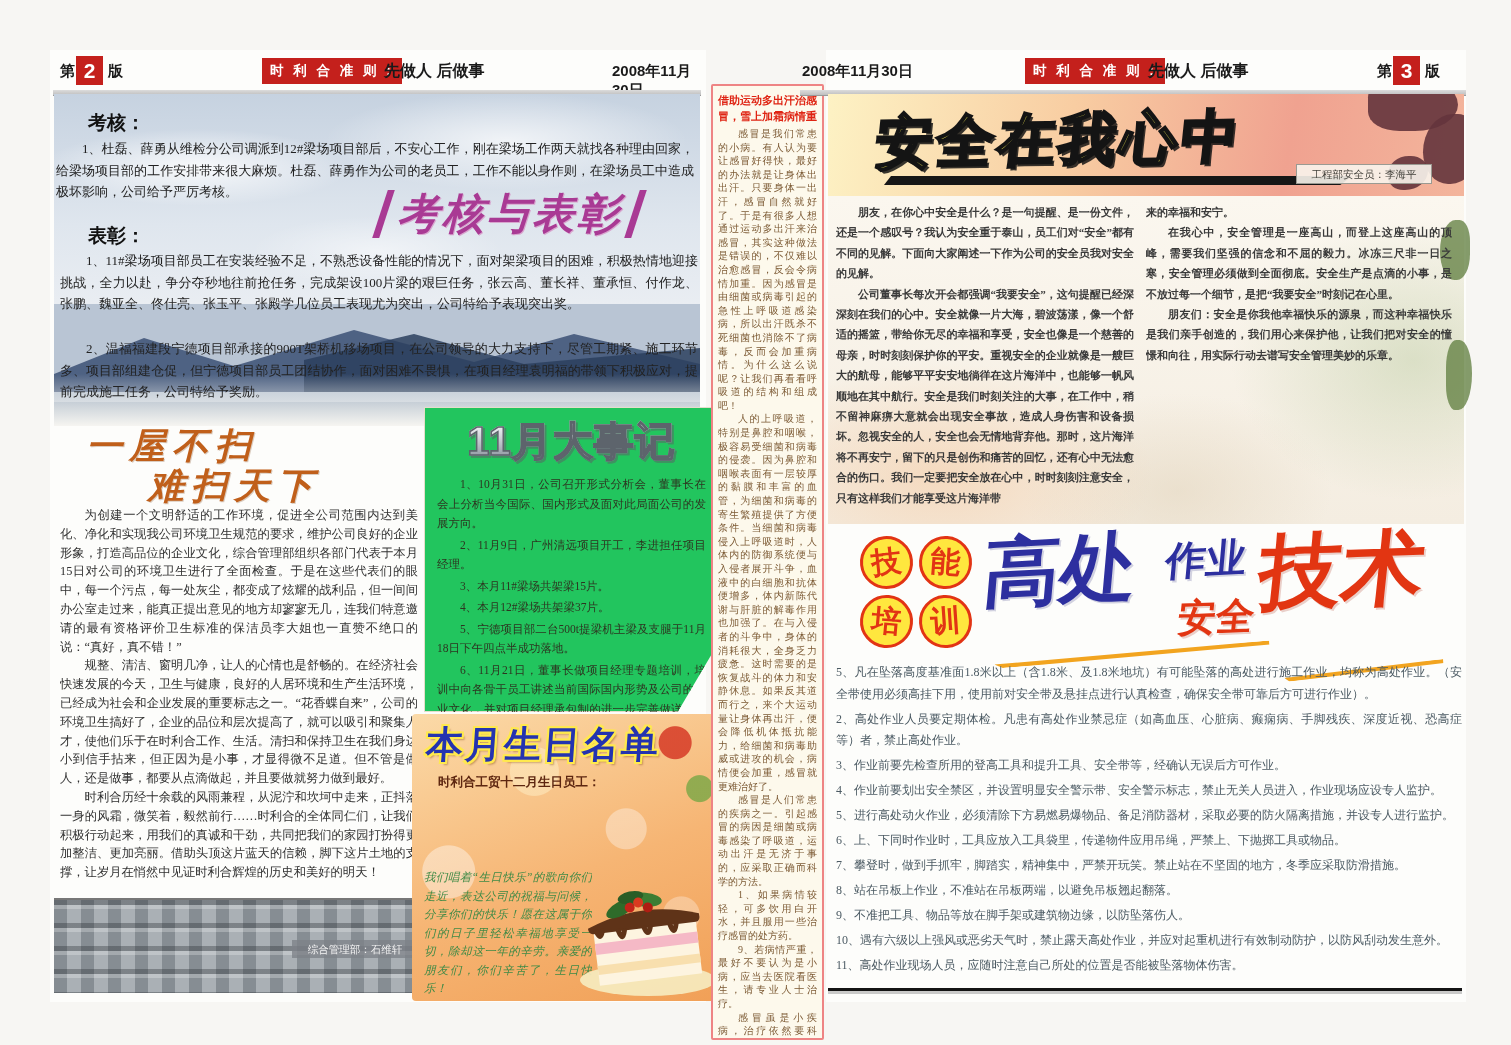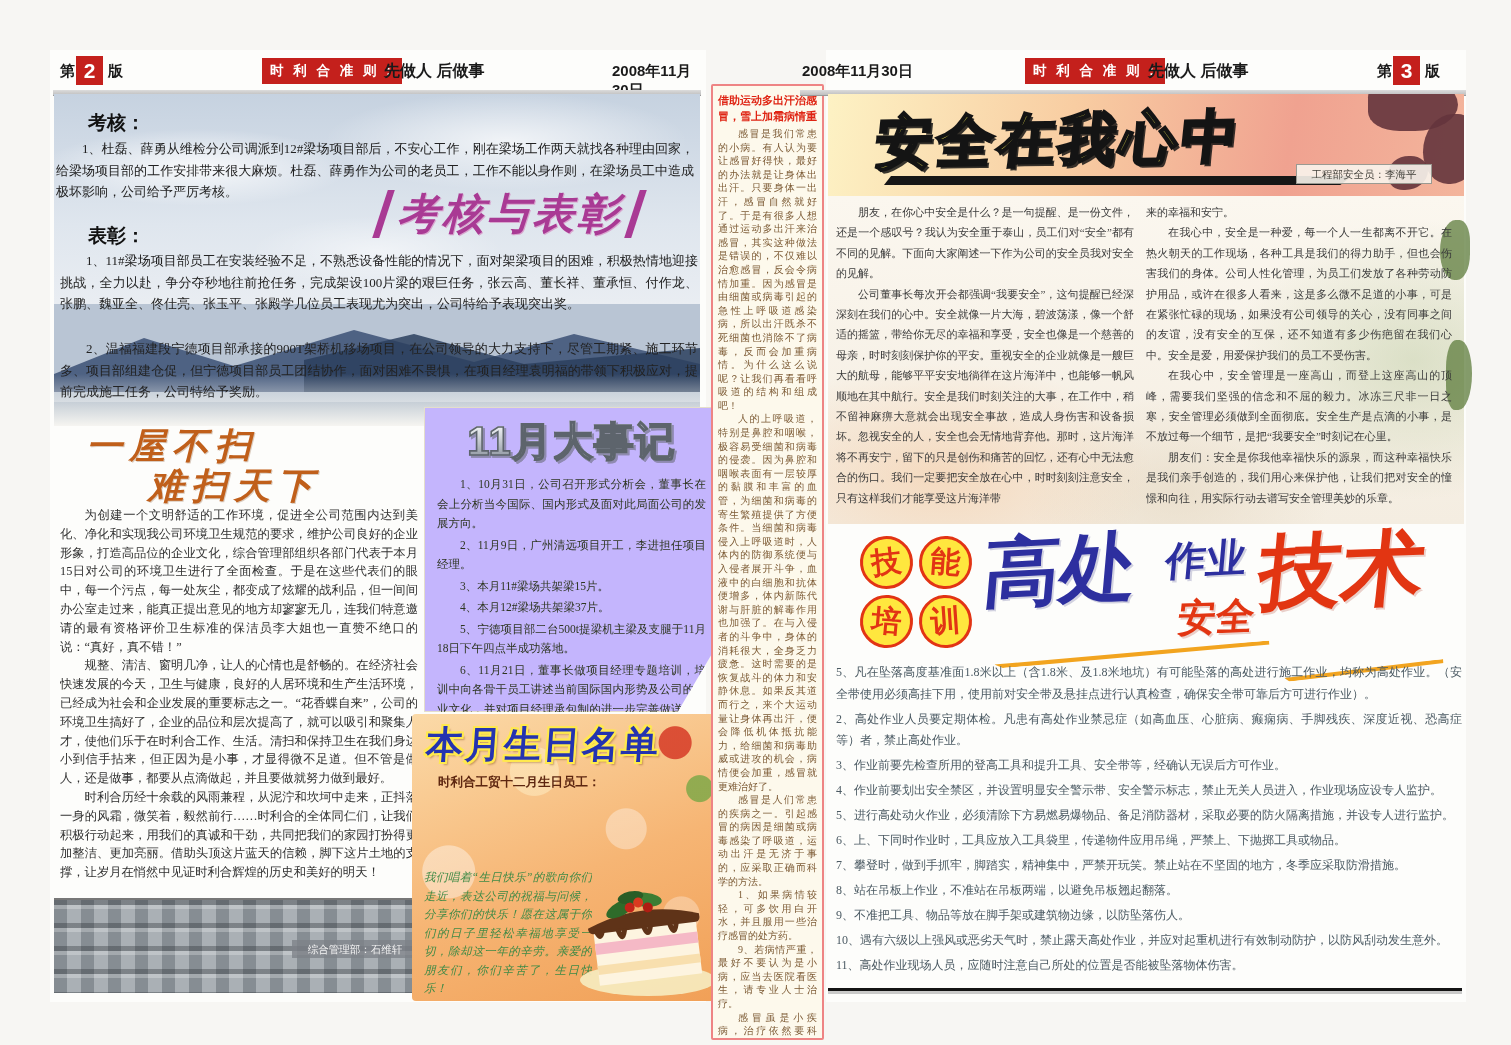--- a/index.html
+++ b/index.html
@@ -36,21 +36,21 @@
   .sweep-text{font-size:12.3px;line-height:18.8px;color:#303030;text-align:justify;overflow:hidden;}
   .sweep-text p{margin:0;text-indent:2em;}
   .tiles{background:
       repeating-linear-gradient(180deg,rgba(40,45,50,.35) 0 5px,rgba(255,255,255,.25) 5px 9px,transparent 9px 23px),
       repeating-linear-gradient(90deg,#868d93 0 13px,#aab0b5 13px 27px);
     border-top:2px solid #777;}
   .tile-cap{background:rgba(125,130,136,.78);color:#f4f4f4;font-size:10.5px;text-align:center;
     font-family:"Liberation Sans",sans-serif;}
 
   
-  .events-box{background:#c4b5fd;border:1px solid #e4decb;
+  .events-box{background:#22c55e;border:1px solid #e4decb;
     clip-path:polygon(0 0,100% 0,100% 77%,86% 100%,0 100%);}
   .events-title{font-family:"Liberation Sans",sans-serif;font-weight:bold;font-size:40px;letter-spacing:1px;
     text-align:center;background:linear-gradient(#f4f6f8 20%,#8f97a1 80%);
     -webkit-background-clip:text;background-clip:text;color:transparent;
     -webkit-text-stroke:1.6px #5d646c;filter:drop-shadow(2px 2px 0 rgba(90,95,100,.5));}
   .events-list{margin:0;padding:6px 12px 0 12px;list-style:none;font-size:11.5px;line-height:19.5px;
     color:#2d3520;text-align:justify;}
   .events-list li{text-indent:2em;margin-bottom:2px;}
 
   
@@ -95,21 +95,21 @@
   .blob{position:absolute;background:#64343c;opacity:.9;}
   .blob.green{background:#5d7c3c;opacity:.75;}
 
   
   .art-bg{background:
       radial-gradient(ellipse 300px 160px at 18% 85%,rgba(244,200,160,.55),transparent 70%),
       radial-gradient(ellipse 260px 200px at 92% 50%,rgba(190,205,165,.5),transparent 70%),
       radial-gradient(ellipse 220px 140px at 55% 90%,rgba(225,210,185,.5),transparent 70%),
       linear-gradient(180deg,#fbf7ef,#f4ede1);}
   .artcol{font-size:11px;line-height:20.4px;color:#3a3a3a;text-align:justify;overflow:hidden;}
-  .artcol p{margin:0;text-indent:2em;}
+  .artcol p{margin:0;text-indent:2em;font-weight:bold;}
   .artcol p.noindent{text-indent:0;}
 
   
   .badges{display:grid;grid-template-columns:53px 53px;grid-gap:6px;}
   .badge{width:53px;height:53px;border-radius:50%;background:#ffe73e;border:3.5px solid #e23414;
     color:#e23414;font-family:"Liberation Sans",sans-serif;font-weight:bold;font-size:30px;
     display:flex;align-items:center;justify-content:center;box-sizing:border-box;}
   .t-blue{font-family:"Liberation Sans",sans-serif;font-weight:bold;color:#2d2f9f;
     transform:skewX(-8deg) rotate(-3deg);text-shadow:2px 2px 0 rgba(40,40,120,.2);}
   .t-red{font-family:"Liberation Sans",sans-serif;font-weight:bold;color:#e23512;
@@ -261,21 +261,20 @@
     <div class="abs art-bg" style="left:2px;top:146px;width:636px;height:328px;"></div>
     <div class="blob green" style="left:614px;top:170px;width:30px;height:60px;border-radius:60% 40% 50% 55%;"></div>
     <div class="blob green" style="left:620px;top:290px;width:26px;height:70px;border-radius:45% 55% 60% 40%;"></div>
 
     <div class="abs artcol" style="left:10px;top:152px;width:298px;height:318px;">
       <p>朋友，在你心中安全是什么？是一句提醒、是一份文件，还是一个感叹号？我认为安全重于泰山，员工们对“安全”都有不同的见解。下面向大家阐述一下作为公司的安全员我对安全的见解。</p>
       <p>公司董事长每次开会都强调“我要安全”，这句提醒已经深深刻在我们的心中。安全就像一片大海，碧波荡漾，像一个舒适的摇篮，带给你无尽的幸福和享受，安全也像是一个慈善的母亲，时时刻刻保护你的平安。重视安全的企业就像是一艘巨大的航母，能够平平安安地徜徉在这片海洋中，也能够一帆风顺地在其中航行。安全是我们时刻关注的大事，在工作中，稍不留神麻痹大意就会出现安全事故，造成人身伤害和设备损坏。忽视安全的人，安全也会无情地背弃他。那时，这片海洋将不再安宁，留下的只是创伤和痛苦的回忆，还有心中无法愈合的伤口。我们一定要把安全放在心中，时时刻刻注意安全，只有这样我们才能享受这片海洋带</p>
     </div>
     <div class="abs artcol" style="left:320px;top:152px;width:306px;height:318px;">
       <p class="noindent">来的幸福和安宁。</p>
-      <p>在我心中，安全是一种爱，每一个人一生都离不开它。在热火朝天的工作现场，各种工具是我们的得力助手，但也会伤害我们的身体。公司人性化管理，为员工们发放了各种劳动防护用品，或许在很多人看来，这是多么微不足道的小事，可是在紧张忙碌的现场，如果没有公司领导的关心，没有同事之间的友谊，没有安全的互保，还不知道有多少伤疤留在我们心中。安全是爱，用爱保护我们的员工不受伤害。</p>
       <p>在我心中，安全管理是一座高山，而登上这座高山的顶峰，需要我们坚强的信念和不屈的毅力。冰冻三尺非一日之寒，安全管理必须做到全面彻底。安全生产是点滴的小事，是不放过每一个细节，是把“我要安全”时刻记在心里。</p>
       <p>朋友们：安全是你我他幸福快乐的源泉，而这种幸福快乐是我们亲手创造的，我们用心来保护他，让我们把对安全的憧憬和向往，用实际行动去谱写安全管理美妙的乐章。</p>
     </div>
 
     <div class="abs badges" style="left:34px;top:486px;">
       <div class="badge" style="transform:rotate(-6deg);">技</div>
       <div class="badge" style="transform:rotate(4deg);">能</div>
       <div class="badge" style="transform:rotate(5deg);">培</div>
       <div class="badge" style="transform:rotate(-4deg);">训</div>
     </div>

